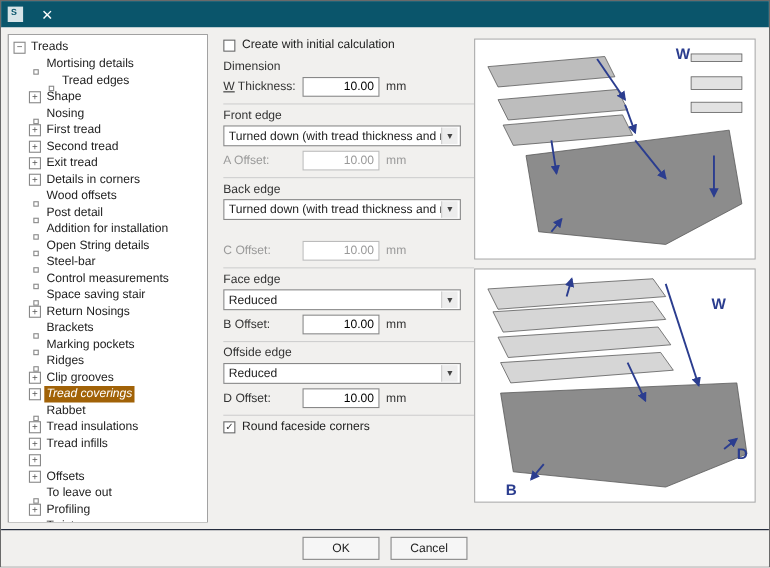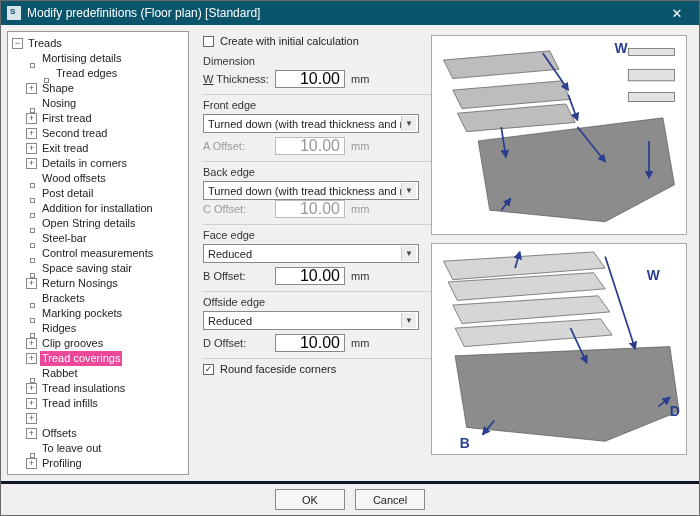--- a/index.html
+++ b/index.html
@@ -11,55 +11,54 @@
   .titlebar .title { flex:1; font-size:12px; }
   .titlebar .close { width:32px; text-align:center; font-size:13px; }
   .body { flex:1; display:flex; overflow:hidden; background:#f1f0ee; }
   .tree-wrap { width:182px; border:1px solid #999; margin:6px 0 6px 6px; background:#fff; overflow-y:auto; overflow-x:hidden; position:relative; }
   .tree { padding:4px 0 4px 4px; }
   .row { display:flex; align-items:center; height:15px; line-height:15px; white-space:nowrap; }
   .exp { width:11px; height:11px; border:1px solid #888; margin-right:3px; font-size:9px; line-height:9px; text-align:center; color:#555; background:#fff; }
   .dot { width:11px; margin-right:3px; position:relative; }
   .dot::before { content:""; position:absolute; left:4px; top:4px; width:3px; height:3px; border:1px solid #888; }
   .lbl { padding:0 2px; }
-  .lbl.sel { background:#ec4899; color:#fff; }
+  .lbl.sel { background:#a16207; color:#fff;font-style:italic; }
   .ind1 { padding-left:14px; }
   .ind2 { padding-left:28px; }
   .main { flex:1; padding:10px 12px 6px 14px; overflow:hidden; position:relative; }
   .cols { display:flex; gap:0; }
   .form { flex:0 0 228px; }
   .chk { display:flex; align-items:center; gap:6px; margin-bottom:8px; }
   .chk .box { width:11px; height:11px; border:1px solid #666; background:#fff; display:flex; align-items:center; justify-content:center; font-size:9px; color:#333; }
   .grp-title { margin:4px 0 3px 0; color:#333; }
   .field { display:flex; align-items:center; margin-bottom:4px; }
   .field .flab { width:72px; color:#333; }
   .field .flab.dis { color:#9a9a9a; }
-  .field input { width:70px; height:18px; border:1px solid #888; background:#fff; font-size:16px; text-align:right; padding:0 4px; }
+  .field input { width:70px; height:18px; border:1px solid #888; background:#fff; font-size:11px; text-align:right; padding:0 4px; }
   .field input.dis { border:1px solid #bbb; color:#999; }
   .field .unit { width:28px; padding-left:6px; color:#333; }
   .field .unit.dis { color:#9a9a9a; }
   .sep { border-top:1px solid #cfcfcf; margin:6px 0 4px 0; }
   .select { width:216px; height:19px; border:1px solid #888; background:#fff; display:flex; align-items:center; padding:0 2px 0 4px; justify-content:space-between; }
   .select .stext { white-space:nowrap; overflow:hidden; text-overflow:clip; flex:1; }
   .select .sarrow { width:15px; height:15px; display:flex; align-items:center; justify-content:center; font-size:8px; color:#444; border-left:1px solid #ccc; background:#ededed; }
   .underline { text-decoration: underline; }
   .previews { flex:1; display:flex; flex-direction:column; gap:8px; }
   .pv { flex:1; border:1px solid #aaa; background:#fff; position:relative; }
   .pv svg { width:100%; height:100%; }
-  .footer { height:34px; display:flex; align-items:center; justify-content:center; gap:10px; border-top:3px solid #0f172a; background:#f1f0ee; }
+  .footer { height:34px; display:flex; align-items:center; justify-content:center; gap:10px; border-top:1px solid #0f172a; background:#f1f0ee; }
   .btn { width:70px; height:21px; border:1px solid #888; background:#f6f6f6; display:flex; align-items:center; justify-content:center; }
   .tree-wrap::-webkit-scrollbar { width:14px; }
 </style>
 </head>
 <body>
 
 <div class="window">
   <div class="titlebar">
     <span class="icon"></span>
-    <span class="title">Modify predefinitions (Floor plan) [Standard]</span>
     <span class="close">✕</span>
   </div>
 
   <div class="body">
 
     <div class="tree-wrap">
       <div class="tree" id="tree">
           <div class="row">
             <span class="exp">−</span>
             <span class="lbl">Treads</span>
@@ -209,21 +208,21 @@
             <input class="dis" disabled="" value="10.00" style="">
             <span class="unit dis">mm</span>
           </div>
           <div class="sep"></div>
 
           <div class="grp-title">Back edge</div>
           <div class="select">
             <span class="stext">Turned down (with tread thickness and material thickness)</span>
             <span class="sarrow">▼</span>
           </div>
-          <div class="field" style="margin-top:0">
+          <div class="field" style="margin-top:19px">
             <span class="flab dis">C Offset:</span>
             <input class="dis" disabled="" value="10.00" style="">
             <span class="unit dis">mm</span>
           </div>
           <div class="sep"></div>
 
           <div class="grp-title">Face edge</div>
           <div class="select">
             <span class="stext">Reduced</span>
             <span class="sarrow">▼</span>

